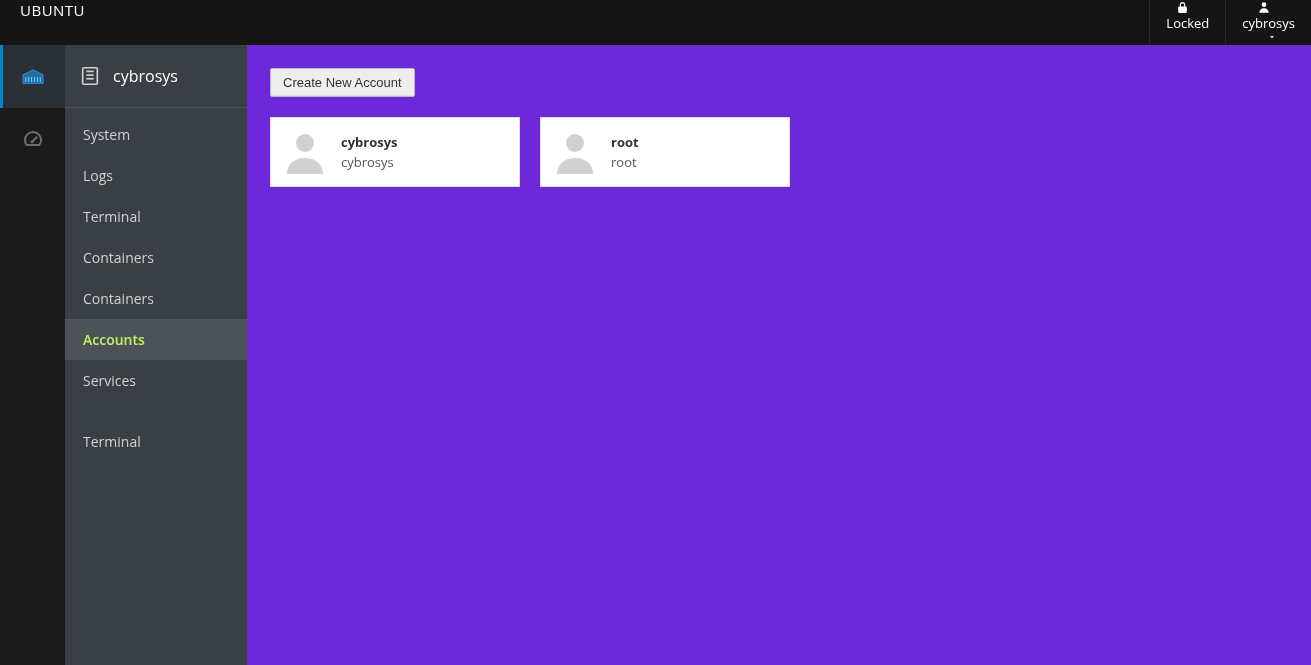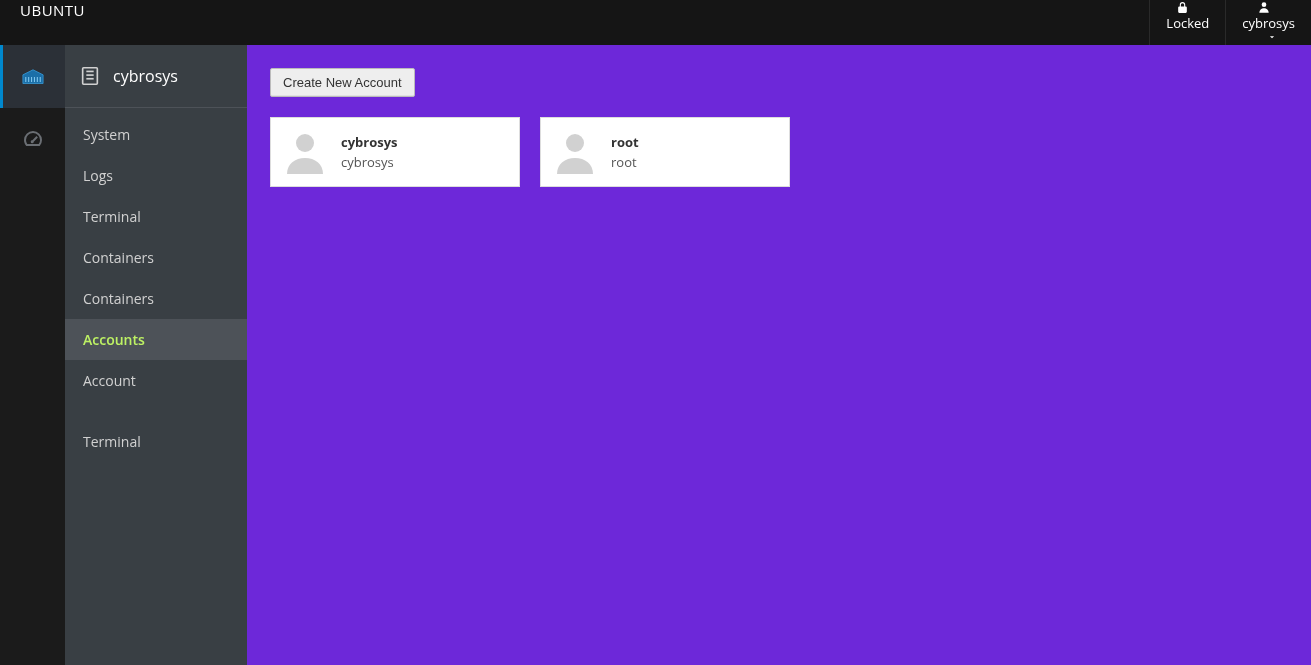--- a/index.html
+++ b/index.html
@@ -253,21 +253,21 @@
       </span>
       <span class="sidebar-header-title">cybrosys</span>
     </div>
     <div class="sidebar-nav">
       <div class="sidebar-item"><span>System</span></div>
       <div class="sidebar-item"><span>Logs</span></div>
       <div class="sidebar-item"><span>Terminal</span></div>
       <div class="sidebar-item"><span>Containers</span></div>
       <div class="sidebar-item"><span>Containers</span></div>
       <div class="sidebar-item active"><span>Accounts</span></div>
-      <div class="sidebar-item"><span>Account</span></div>
+      <div class="sidebar-item"><span>Services</span></div>
       <div class="sidebar-gap"></div>
       <div class="sidebar-item"><span>Terminal</span></div>
     </div>
   </div>
 
   <div class="main">
     <button class="btn">Create New Account</button>
 
     <div class="accounts-list">
       <div class="account-card">

